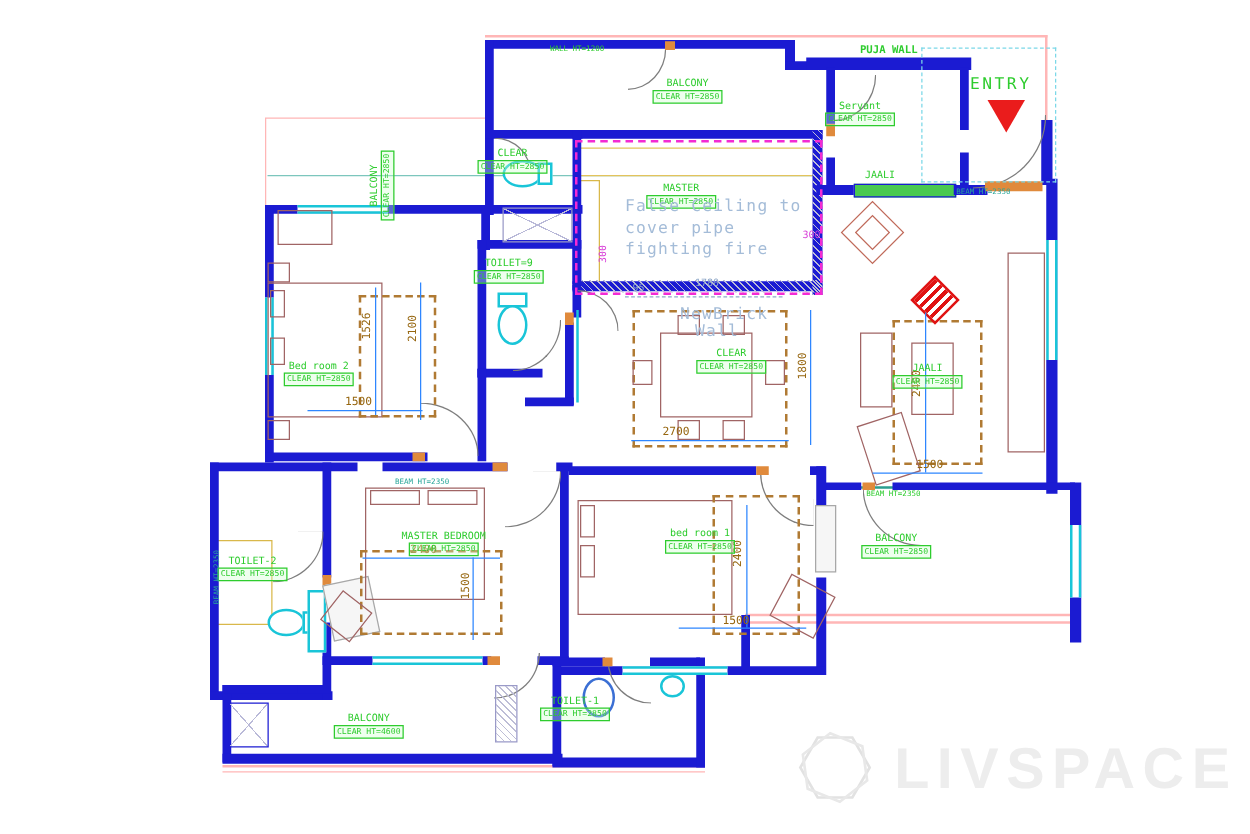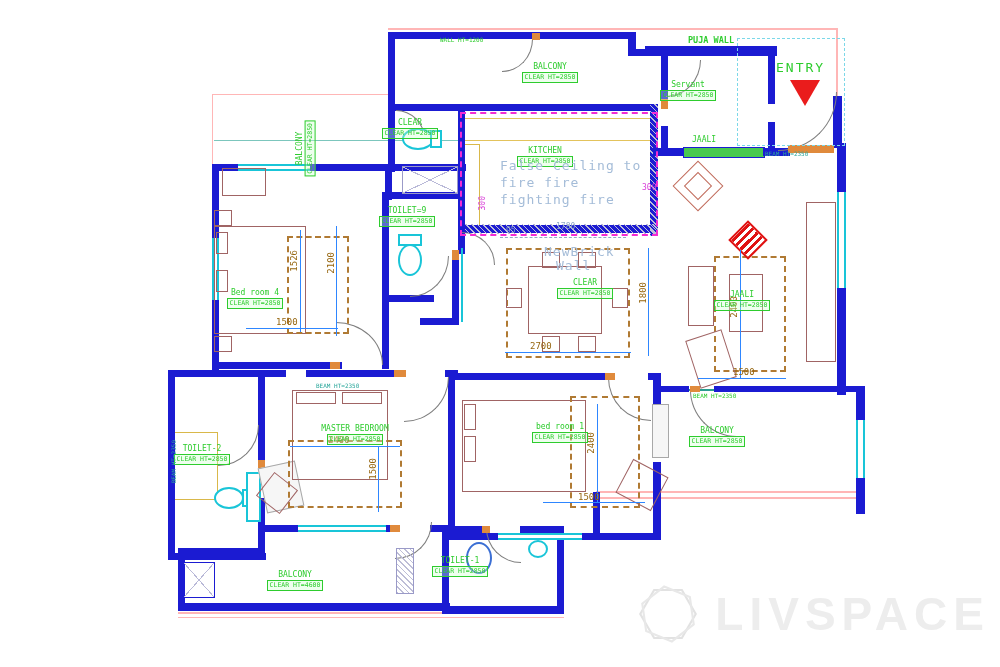--- a/index.html
+++ b/index.html
@@ -249,27 +249,27 @@
   <span class="magt" style="left:642px;top:183px">300</span>
   <span class="magt vd" style="left:478px;top:196px">300</span>
 
   <span class="lab" style="left:505px;top:62px;width:90px">
     <b>BALCONY</b><i>CLEAR HT=2850</i></span>
   <span class="lab" style="left:375px;top:118px;width:70px">
     <b>CLEAR</b><i>CLEAR HT=2850</i></span>
   <span class="lab" style="left:652px;top:80px;width:72px">
     <b>Servant</b><i>CLEAR HT=2850</i></span>
   <span class="lab" style="left:500px;top:146px;width:90px">
-    <b>KITCHEN</b><i>CLEAR HT=2850</i></span>
+    <b>MASTER</b><i>CLEAR HT=2850</i></span>
   <span class="lab" style="left:268px;top:138px;width:74px;transform:rotate(-90deg)">
     <b>BALCONY</b><i>CLEAR HT=2850</i></span>
   <span class="lab" style="left:372px;top:206px;width:70px">
     <b>TOILET=9</b><i>CLEAR HT=2850</i></span>
   <span class="lab" style="left:210px;top:288px;width:90px">
-    <b>Bed room 4</b><i>CLEAR HT=2850</i></span>
+    <b>Bed room 2</b><i>CLEAR HT=2850</i></span>
   <span class="lab" style="left:545px;top:278px;width:80px">
     <b>CLEAR</b><i>CLEAR HT=2850</i></span>
   <span class="lab" style="left:702px;top:290px;width:80px">
     <b>JAALI</b><i>CLEAR HT=2850</i></span>
   <span class="lab" style="left:295px;top:424px;width:120px">
     <b>MASTER BEDROOM</b><i>CLEAR HT=2850</i></span>
   <span class="lab" style="left:510px;top:422px;width:100px">
     <b>bed room 1</b><i>CLEAR HT=2850</i></span>
   <span class="lab" style="left:162px;top:444px;width:80px">
     <b>TOILET-2</b><i>CLEAR HT=2850</i></span>
@@ -278,21 +278,21 @@
   <span class="lab" style="left:240px;top:570px;width:110px">
     <b>BALCONY</b><i>CLEAR HT=4600</i></span>
   <span class="lab" style="left:672px;top:426px;width:90px">
     <b>BALCONY</b><i>CLEAR HT=2850</i></span>
 
   <span class="green" style="left:440px;top:36px;font-size:6px">WALL HT=1200</span>
   <span class="green" style="left:655px;top:35px;width:112px;text-align:center;font-size:8.5px;font-weight:bold">PUJA WALL</span>
   <span class="green" style="left:776px;top:60px;font-size:13px;letter-spacing:2px">ENTRY</span>
   <span class="green" style="left:692px;top:135px;font-size:8px">JAALI</span>
   <span class="note" style="left:500px;top:158px">False Ceiling to</span>
-  <span class="note" style="left:500px;top:175px">fire fire</span>
+  <span class="note" style="left:500px;top:175px">cover pipe</span>
   <span class="note" style="left:500px;top:192px">fighting fire</span>
   <span class="note" style="left:544px;top:244px">NewBrick</span>
   <span class="note" style="left:556px;top:258px">Wall</span>
   <span class="tealt" style="left:765px;top:150px">BEAM HT=2350</span>
   <span class="tealt" style="left:693px;top:392px;color:#2ecc2e">BEAM HT=2350</span>
   <span class="tealt" style="left:316px;top:382px">BEAM HT=2350</span>
   <span class="tealt vd" style="left:170px;top:440px">BEAM HT=2350</span>
 
   <svg style="left:636px;top:582px" width="64" height="64" viewBox="0 0 60 60">
     <polygon points="56,30 43,52.5 17,52.5 4,30 17,7.5 43,7.5" fill="none" stroke="#e2e2e2" stroke-width="2"></polygon>

